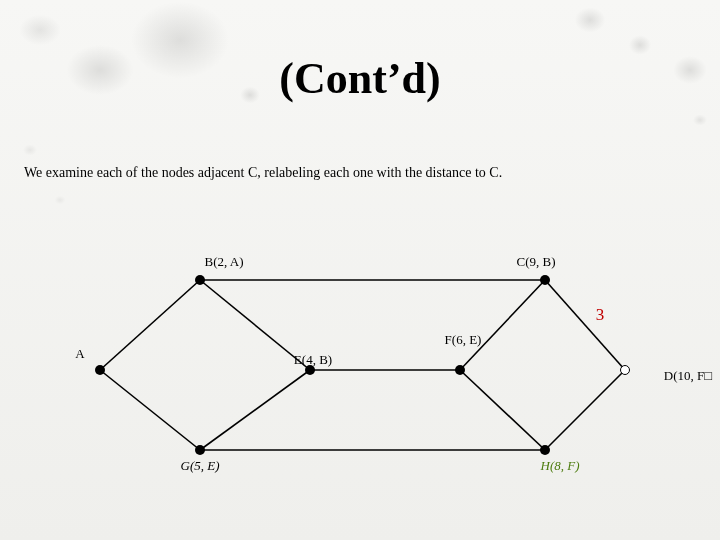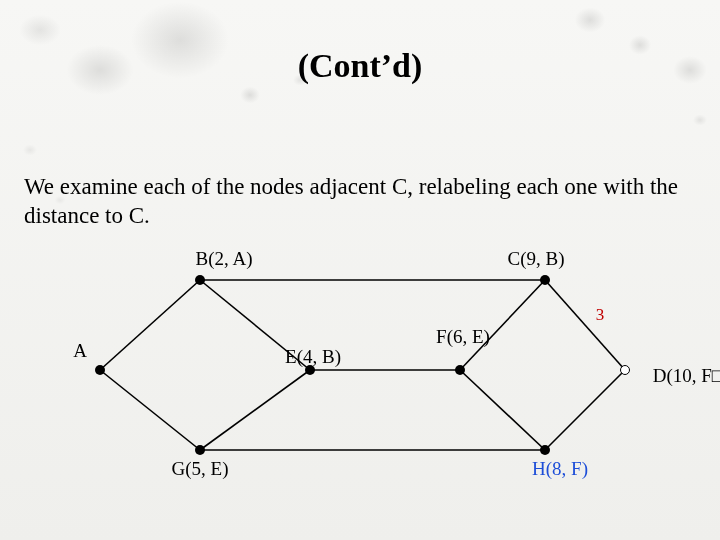--- a/index.html
+++ b/index.html
@@ -28,29 +28,29 @@
       radial-gradient(ellipse 10px 8px  at 700px 120px,rgba(0,0,0,0.08), rgba(0,0,0,0) 70%),
       radial-gradient(ellipse 10px 8px  at 30px 150px, rgba(0,0,0,0.06), rgba(0,0,0,0) 70%),
       radial-gradient(ellipse 8px 6px   at 60px 200px, rgba(0,0,0,0.05), rgba(0,0,0,0) 70%),
       linear-gradient(#f7f7f5, #efefec);
   }
   .title {
     position: absolute;
     left: 0; right: 0;
     top: 24px;
     text-align: center;
-    font-size: 34px;
+    font-size: 44px;
     color: #000;
   }
   .body-text {
     position: absolute;
     left: 24px;
     right: 28px;
     top: 150px;
-    font-size: 23px;
+    font-size: 14px;
     line-height: 1.25;
     color: #000;
   }
   .stage {
     position: absolute;
     left: 0; top: 0;
     width: 720px; height: 540px;
   }
   .node {
     position: absolute;
@@ -59,29 +59,30 @@
     border-radius: 50%;
     background: #000;
   }
   .node.open {
     background: #fff;
     border: 1.5px solid #000;
     box-sizing: border-box;
   }
   .nlabel {
     position: absolute;
-    font-size: 19px;
+    font-size: 13px;
     color: #000;
     white-space: nowrap;
     transform: translate(-50%, -100%);
   }
   .nlabel.below {
     transform: translate(-50%, 0%);
+    font-style: italic;
   }
-  .nlabel.red { color: #1d4ed8; }
+  .nlabel.red { color: #4d7c0f; }
   .elabel {
     position: absolute;
     font-size: 17px;
     color: #c00000;
     transform: translate(-50%, -50%);
   }
   svg { position:absolute; left:0; top:0; }
 </style>
 </head>
 <body>

